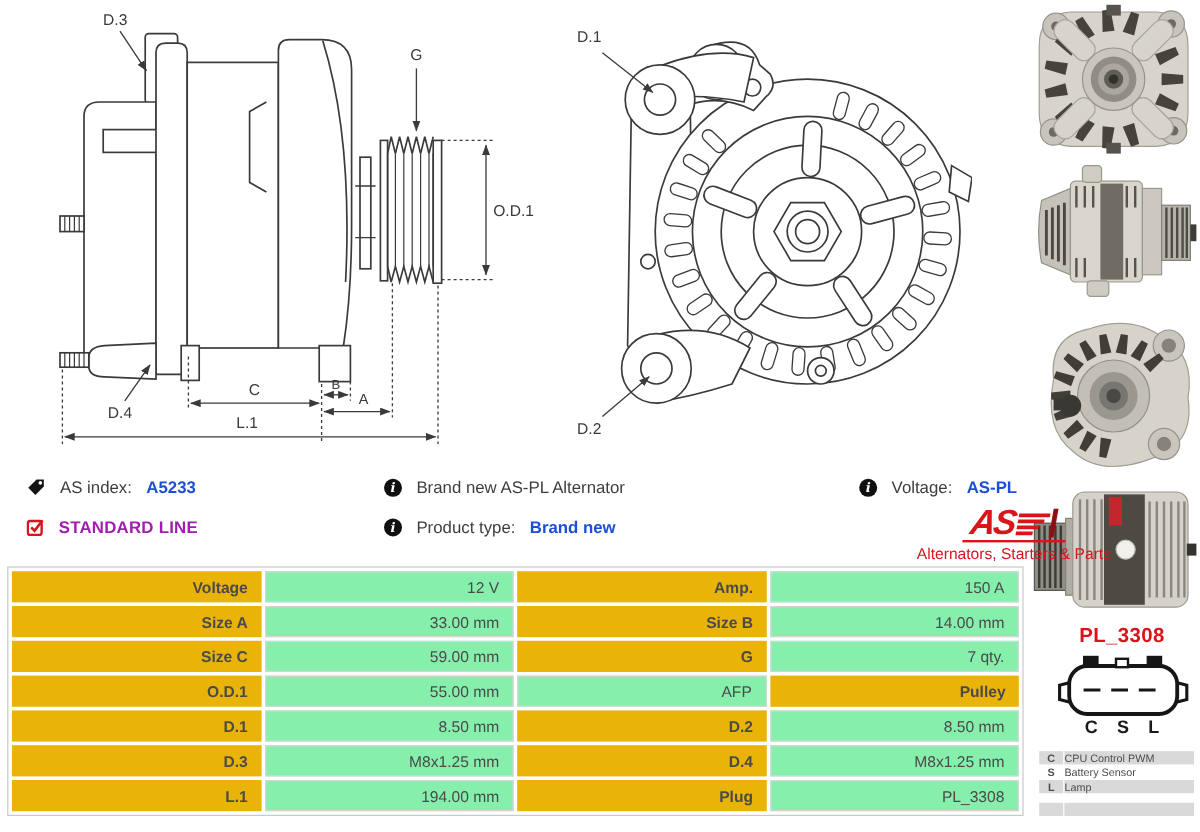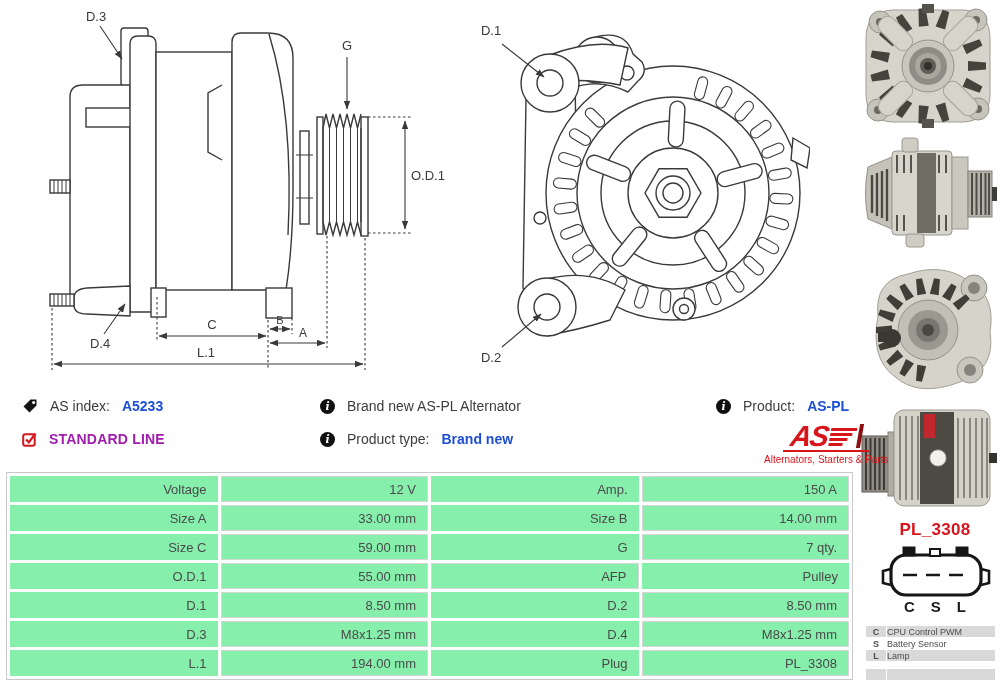--- a/index.html
+++ b/index.html
@@ -19,29 +19,29 @@
 
   
   .as-logo{display:flex;flex-direction:column;align-items:center;margin-left:48px;margin-top:-6px;}
   .as-logo-top{display:flex;align-items:flex-end;transform:skewX(-10deg);}
   .as-logo-as{font-size:29px;line-height:26px;font-weight:bold;font-style:italic;
               color:#d9151c;letter-spacing:-2px;}
   .as-stripes{display:flex;flex-direction:column;gap:2px;margin:0 0 3px 3px;}
   .as-stripes div{height:3px;background:#d9151c;}
   .as-bar{width:4px;height:24px;background:#8c1013;margin-left:2px;margin-bottom:1px;}
   .as-underline{width:86px;height:2px;background:#d9151c;margin-top:1px;}
-  .as-tagline{font-size:10px;color:#d9151c;margin-top:2px;white-space:nowrap;}
+  .as-tagline{font-size:13px;color:#d9151c;margin-top:2px;white-space:nowrap;}
 
   
   .spec-table{position:absolute;left:6px;top:472px;width:839px;
               border:1px solid #c9c9c9;background:#fff;padding:3px;
               display:grid;grid-template-columns:repeat(4,1fr);grid-auto-rows:26px;gap:3px;}
   .cell{display:flex;align-items:center;justify-content:flex-end;
         font-size:13px;color:#4a4a4a;padding-right:11px;}
-  .cell.lab{background:#86efac;}
+  .cell.lab{background:#eab308;font-weight:bold;}
   .cell.val{background:#86efac;border:1px solid #d6d6d6;}
 
   
   .plug-title{position:absolute;left:865px;top:520px;width:140px;text-align:center;
               color:#d9151c;font-weight:bold;font-size:17px;letter-spacing:.3px;}
   .pin-row{position:absolute;left:870px;top:598px;width:130px;display:flex;
            justify-content:center;gap:16px;font-weight:bold;font-size:15px;color:#1a1a1a;}
   .legend{position:absolute;left:866px;top:626px;width:129px;display:flex;
           flex-direction:column;gap:1px;font-size:9px;color:#4c4c4c;}
   .lrow{display:grid;grid-template-columns:20px 1fr;gap:1px;height:11px;}
@@ -348,21 +348,21 @@
     <div class="info-row">
       <span class="i-icon">i</span>
       <span>Product type:</span>
       <span class="b">Brand new</span>
     </div>
   </div>
 
   <div class="info-col" style="left:716px;top:396px">
     <div class="info-row">
       <span class="i-icon">i</span>
-      <span>Product:</span>
+      <span>Voltage:</span>
       <span class="b">AS-PL</span>
     </div>
     <div class="as-logo">
       <div class="as-logo-top">
         <span class="as-logo-as">AS</span>
         <span class="as-stripes">
           <div style="width:26px"></div>
             <div style="width:22px"></div>
             <div style="width:18px"></div>
             <div style="width:14px"></div>

